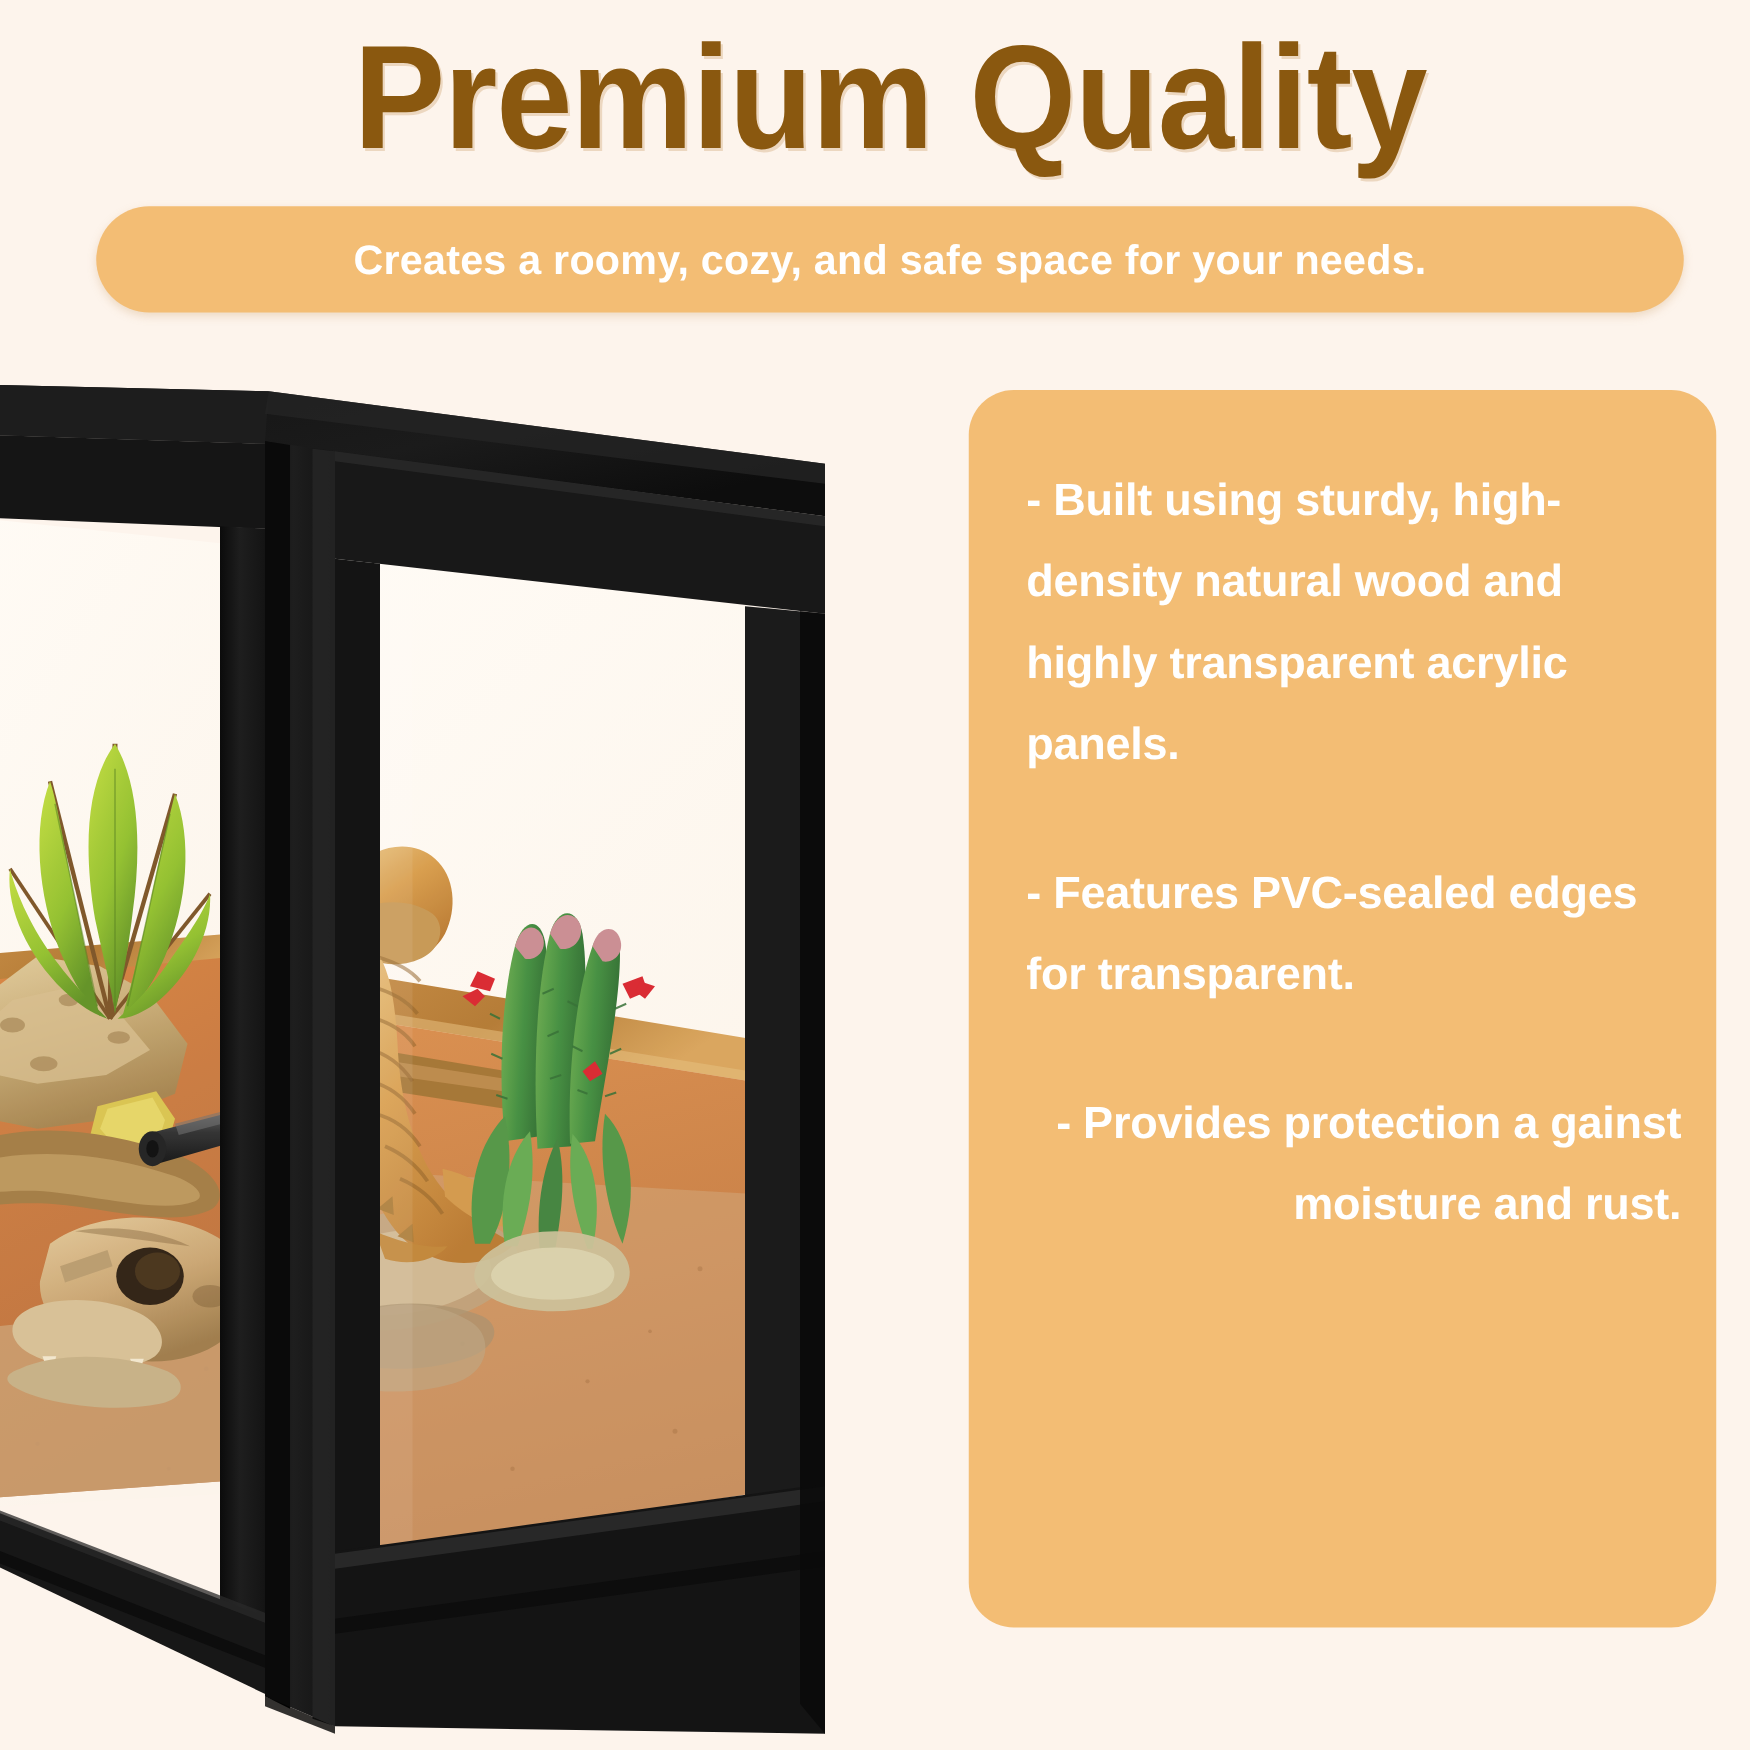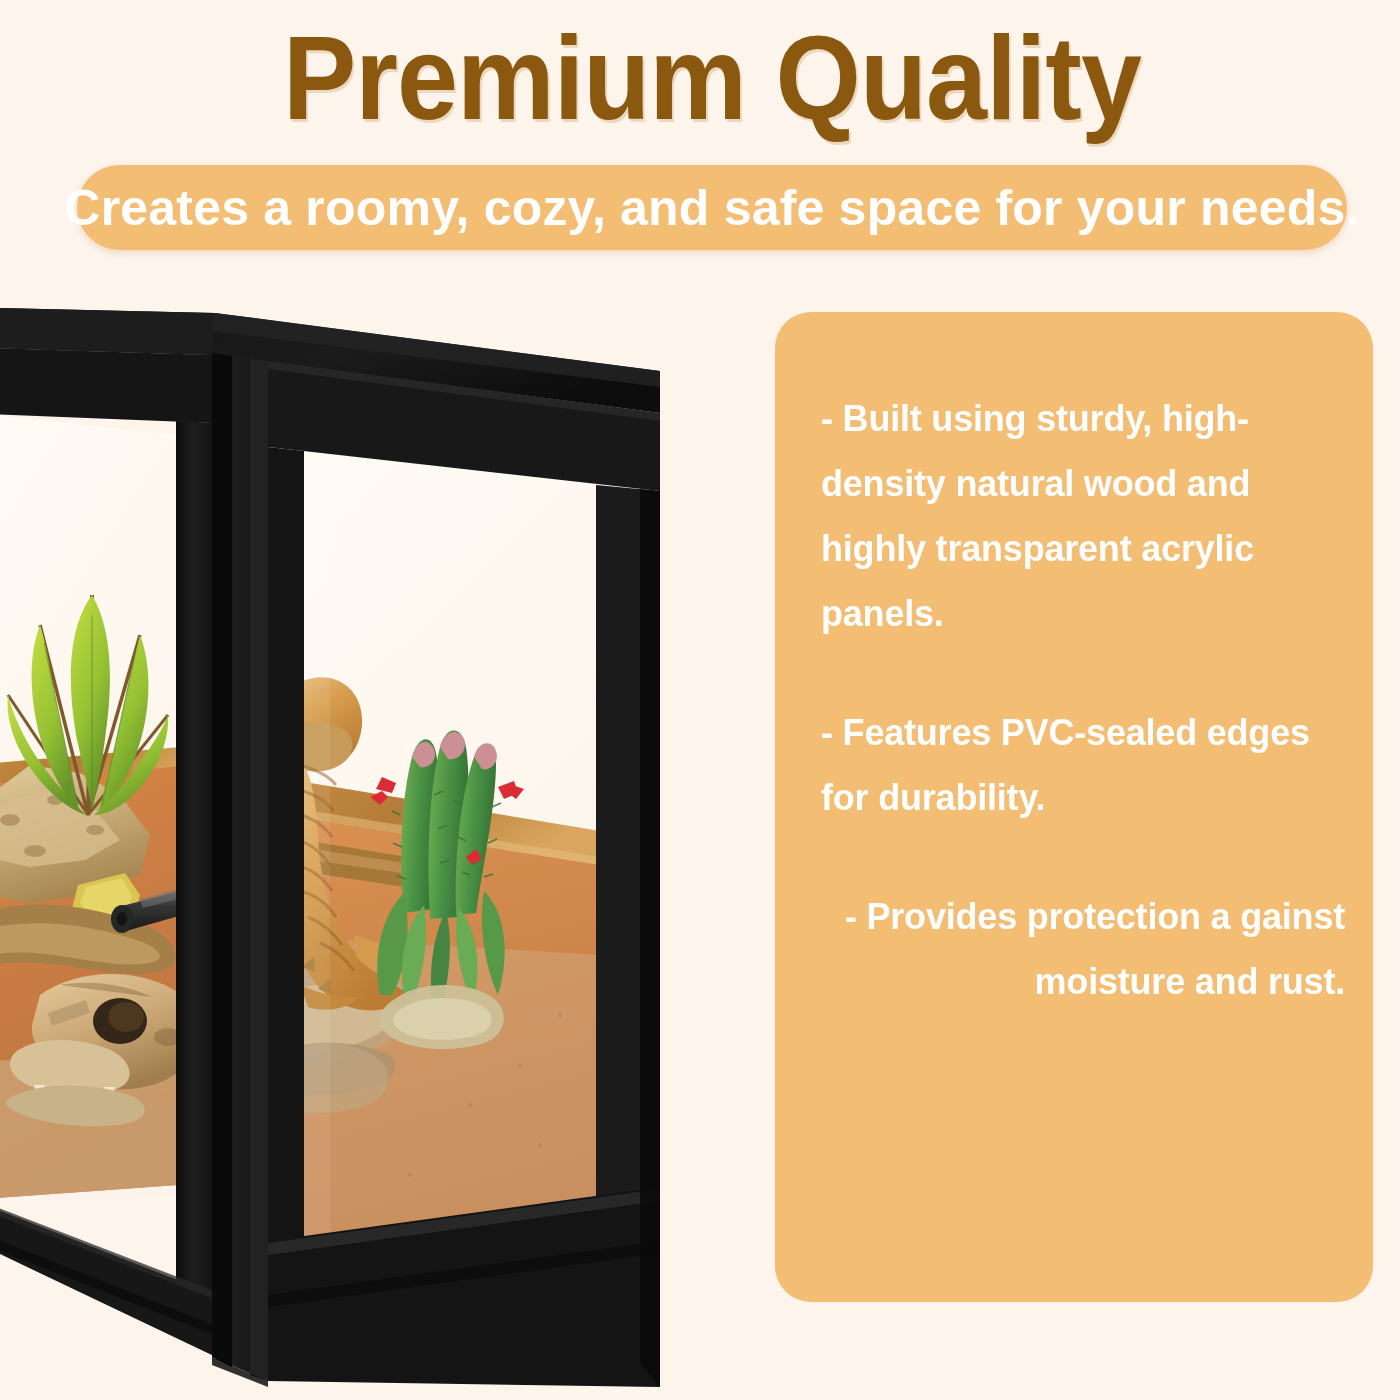--- a/index.html
+++ b/index.html
@@ -46,21 +46,21 @@
     background: #F3BD74;
     border-radius: 48px;
     box-shadow: 0 3px 7px rgba(210,170,120,0.35);
     display: flex;
     align-items: center;
     justify-content: center;
   }
   #subtitle-text {
     font-family: "Liberation Sans Narrow", "Liberation Sans", sans-serif;
     font-weight: 700;
-    font-size: 50px;
+    font-size: 33px;
     line-height: 42px;
     color: #FFFFFF;
     white-space: nowrap;
     letter-spacing: 0.2px;
   }
 
   
   #product-photo {
     position: absolute;
     left: 0; top: 295px;
@@ -72,21 +72,21 @@
 
   
   #features-panel {
     position: absolute;
     left: 775px; top: 312px;
     width: 598px;
     height: 990px;
     background: #F3BD74;
     border-radius: 36px;
     box-sizing: border-box;
-    padding: 74px 28px 0 46px;
+    padding: 55px 28px 0 46px;
   }
   .feature-item {
     font-family: "Liberation Sans", sans-serif;
     font-weight: 700;
     font-size: 36px;
     line-height: 65px;
     color: #FFFFFF;
     margin: 0 0 54px 0;
     letter-spacing: -0.2px;
   }
@@ -436,15 +436,15 @@
 
       <polygon points="268,66 660,118 660,126 268,74" fill="#333333" opacity="0.55"></polygon>
 
       <polygon points="212,1062 268,1086 268,1092 212,1070" fill="#000000" opacity="0.8"></polygon>
     </g>
   </svg>
 </div>
 
 <div id="features-panel">
   <p class="feature-item">- Built using sturdy, high-density natural wood and highly transparent acrylic panels.</p>
-  <p class="feature-item">- Features PVC-sealed edges for durability.</p>
+  <p class="feature-item">- Features PVC-sealed edges for transparent.</p>
   <p class="feature-item">- Provides protection a gainst moisture and rust.</p>
 </div>
 
 </body></html>

